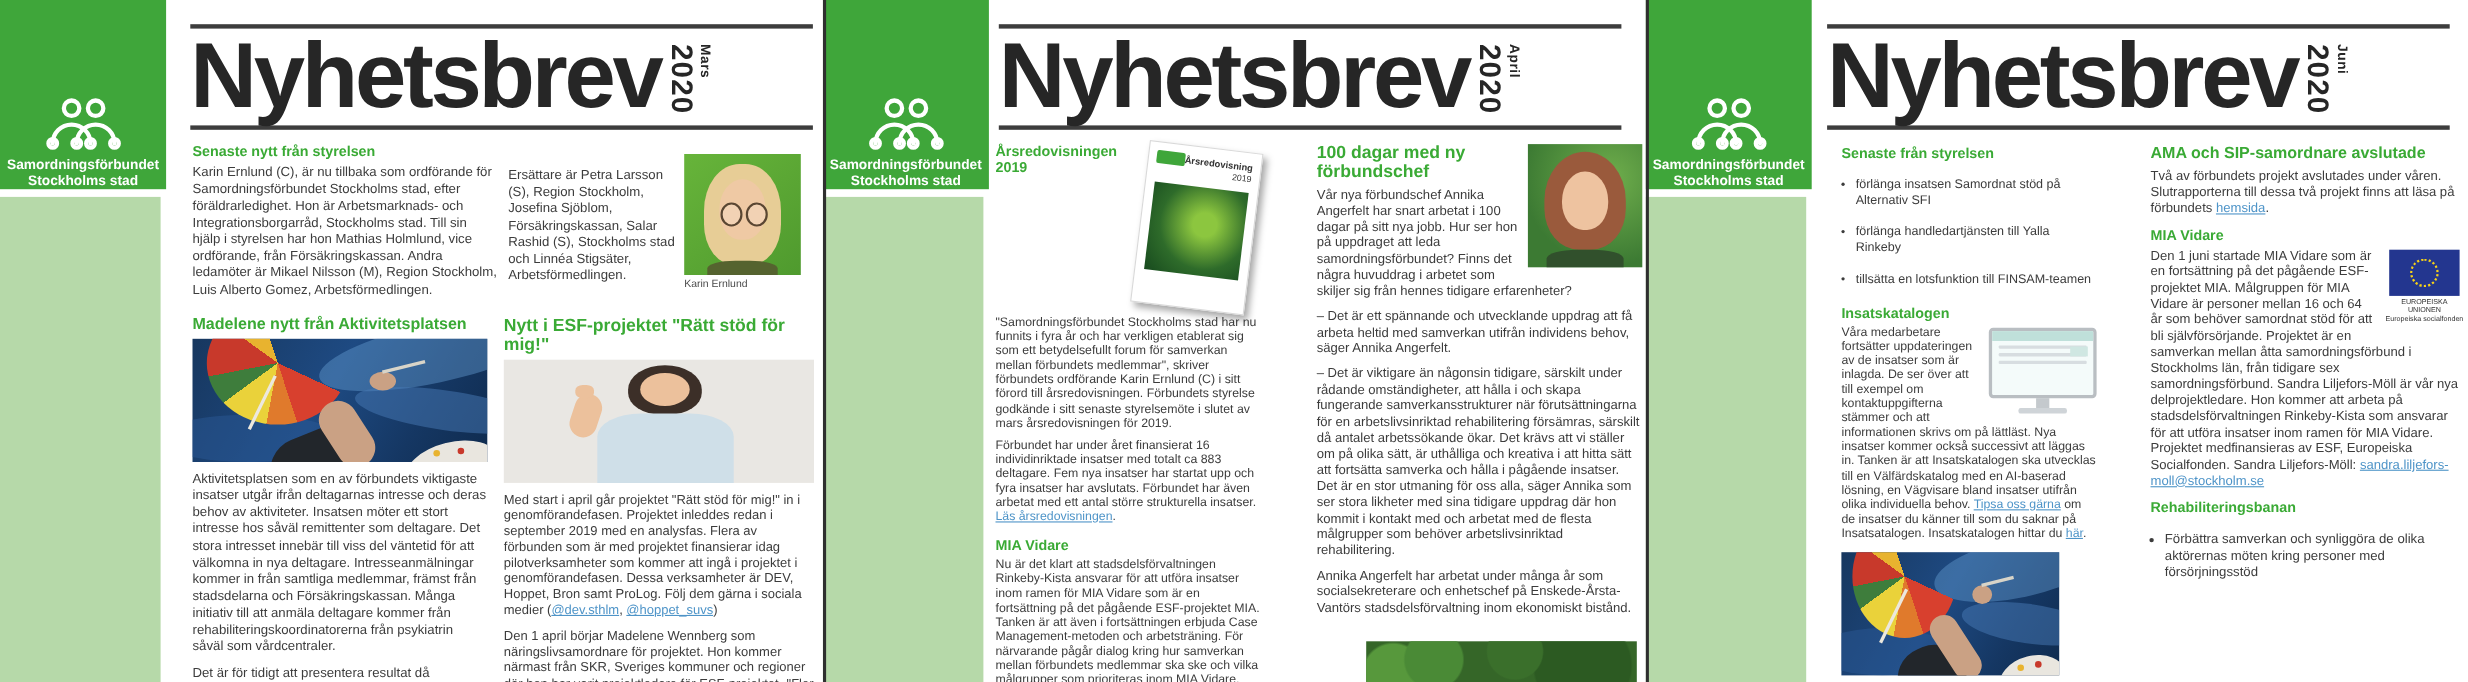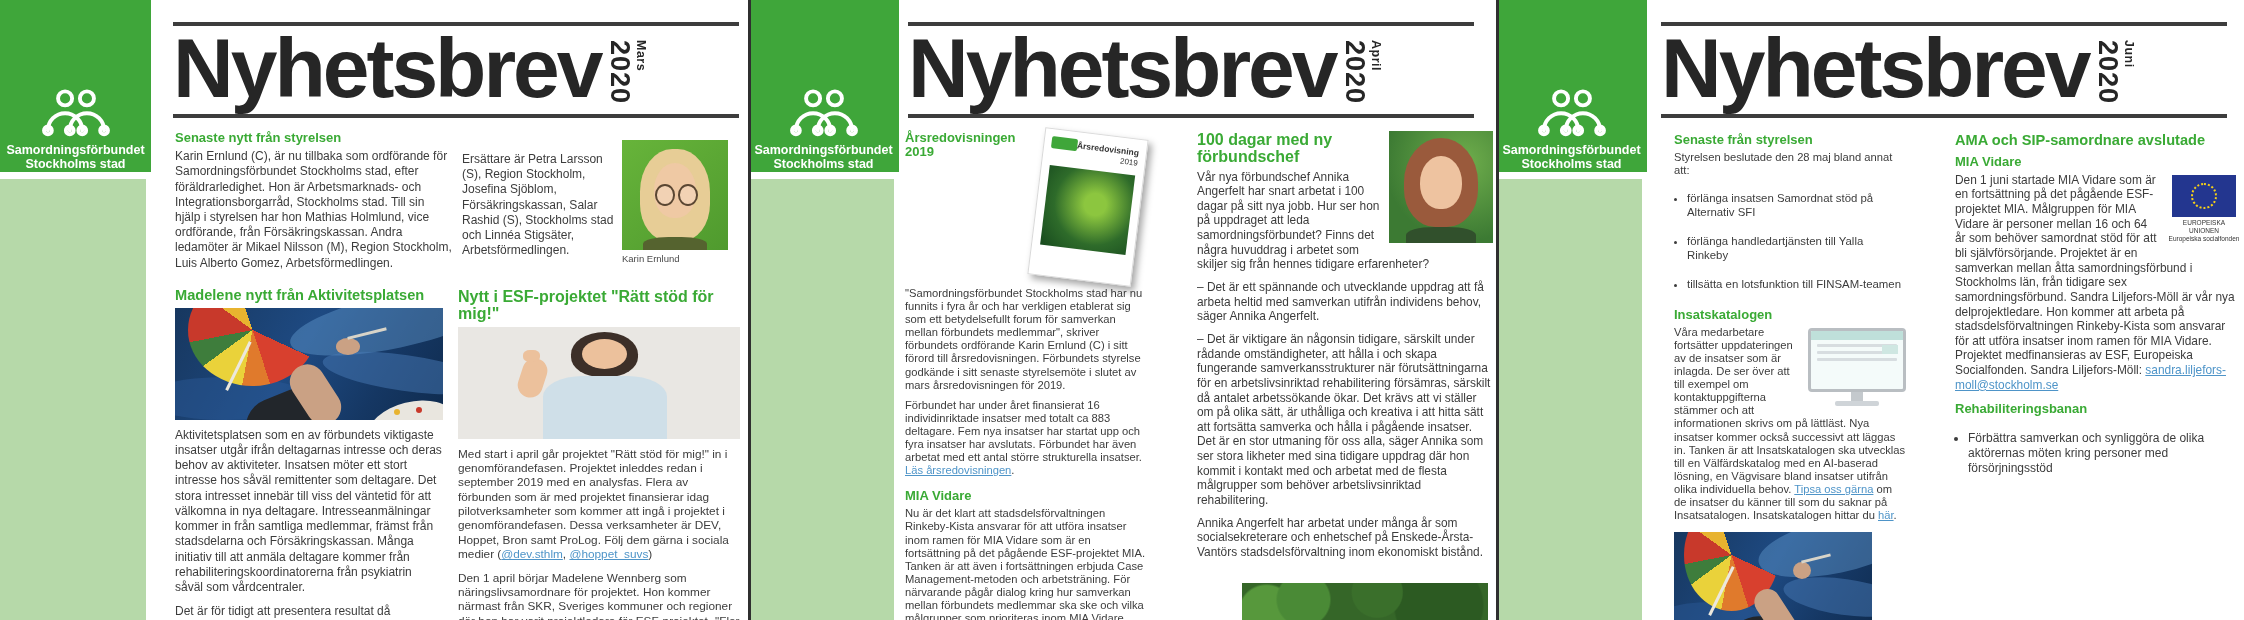--- a/index.html
+++ b/index.html
@@ -292,21 +292,20 @@
       <div class="mast-date">
         <div class="yr">2020</div>
         <div class="mo">Juni</div>
       </div>
     </div>
     <div class="rule rule2"></div>
   </div>
 
   <div class="p3-c1 txt small">
     <div class="h h16">Senaste från styrelsen</div>
-    <div>Styrelsen beslutade den 28 maj bland annat att:</div>
     <ul class="blt">
       <li>förlänga insatsen Samordnat stöd på Alternativ SFI</li>
       <li>förlänga handledartjänsten till Yalla Rinkeby</li>
       <li>tillsätta en lotsfunktion till FINSAM-teamen</li>
     </ul>
 
     <div class="h h16" style="margin-top:16px">Insatskatalogen</div>
     <div class="fl-monitor">
       <div class="mon-screen">
         <div class="mon-bar"></div>
@@ -333,20 +332,21 @@
       <div class="abs mur-pal"></div>
       <div class="abs mur-d1"></div>
       <div class="abs mur-d2"></div>
     </div>
     <div class="h h13">Ny anmälan till Aktivitetsplatsen</div>
 
   </div>
 
   <div class="p3-c2 txt" style="font-size:11.9px;line-height:1.23">
     <div class="h h15">AMA och SIP-samordnare avslutade</div>
+    <p style="margin-bottom:10px"><span>Två av förbundets projekt avslutades under våren. Slutrapporterna till dessa två projekt finns att läsa på förbundets </span><span class="lnk">hemsida</span><span>.</span></p>
 
     <div class="h h16" style="margin-top:6px">MIA Vidare</div>
     <div class="fl-eu">
       <div class="art-euflag">
         <div class="eu-stars"></div>
       </div>
       <div class="eu-cap">
         <div>EUROPEISKA UNIONEN</div>
         <div>Europeiska socialfonden</div>
       </div>

